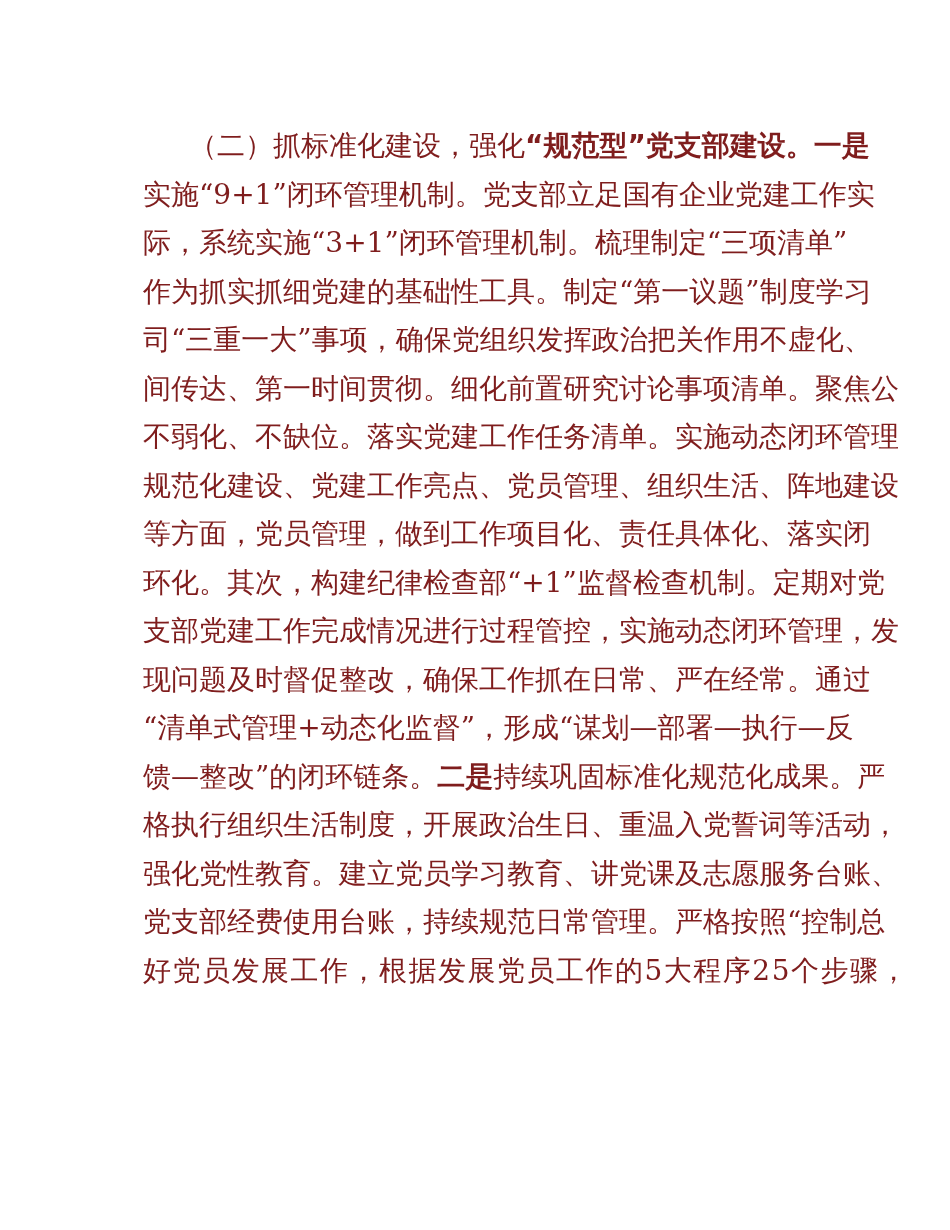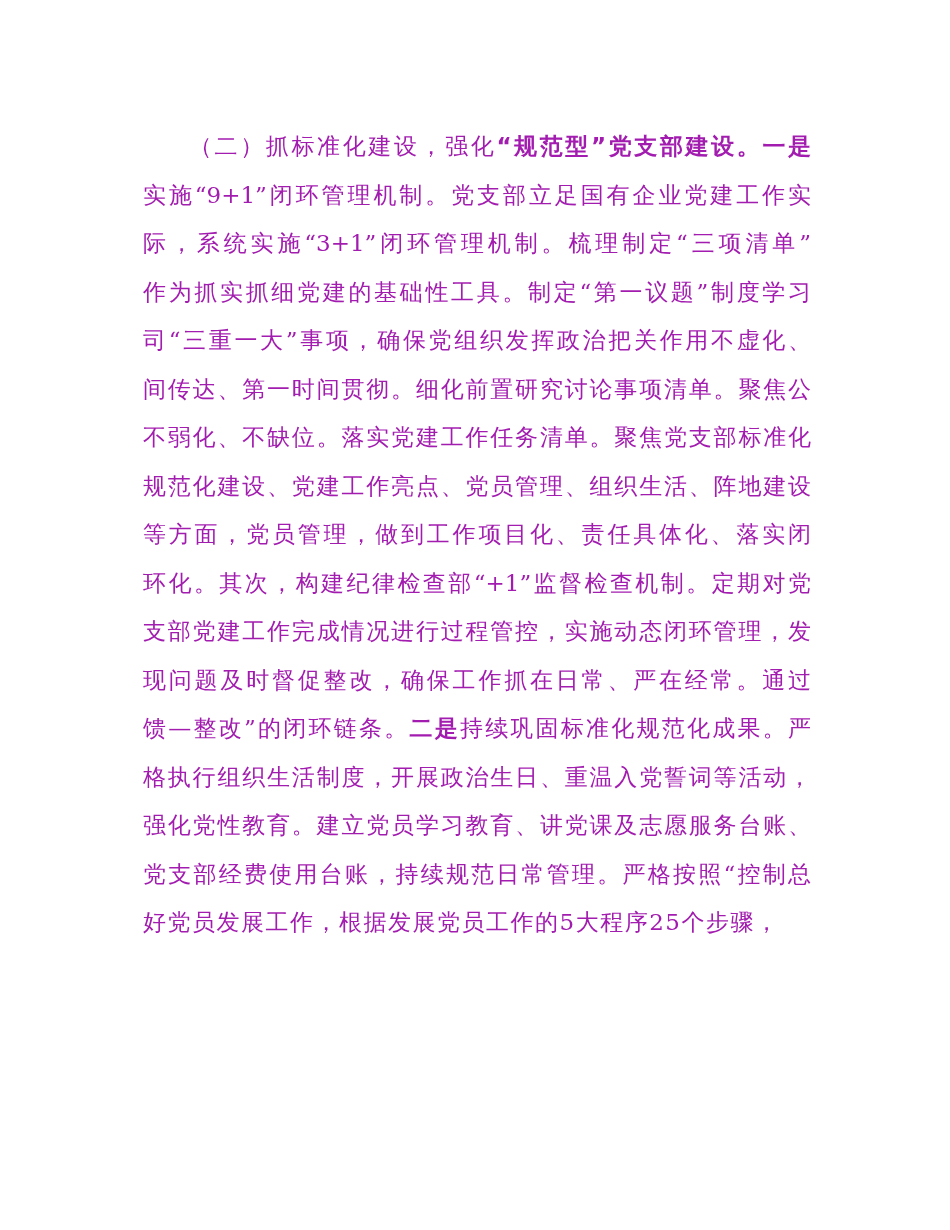--- a/index.html
+++ b/index.html
@@ -16,22 +16,22 @@
     .page {
       position: absolute;
       left: 143px;
       top: 122px;
       width: 668px;
     }
     .line {
       height: 48.5px;
       line-height: 48.5px;
       font-family: "DejaVu Serif", "Liberation Serif", serif;
-      font-size: 23px;
-      color: #a21caf;
+      font-size: 28px;
+      color: #7f1d1d;
       white-space: nowrap;
       text-align: justify;
       text-align-last: justify;
       letter-spacing: 0px;
     }
     .line.last {
       text-align-last: left;
       letter-spacing: 1.5px;
     }
     .line.indent {
@@ -54,32 +54,33 @@
 
     <div class="line"><span>际，系统实施“3+1”闭环管理机制。梳理制定“三项清单”</span></div>
 
     <div class="line"><span>作为抓实抓细党建的基础性工具。制定“第一议题”制度学习</span></div>
 
 
     <div class="line"><span>司“三重一大”事项，确保党组织发挥政治把关作用不虚化、</span></div>
 
     <div class="line"><span>间传达、第一时间贯彻。细化前置研究讨论事项清单。聚焦公</span></div>
 
-    <div class="line"><span>不弱化、不缺位。落实党建工作任务清单。聚焦党支部标准化</span></div>
+    <div class="line"><span>不弱化、不缺位。落实党建工作任务清单。实施动态闭环管理</span></div>
 
     <div class="line"><span>规范化建设、党建工作亮点、党员管理、组织生活、阵地建设</span></div>
 
     <div class="line"><span>等方面，党员管理，做到工作项目化、责任具体化、落实闭</span></div>
 
     <div class="line"><span>环化。其次，构建纪律检查部“+1”监督检查机制。定期对党</span></div>
 
     <div class="line"><span>支部党建工作完成情况进行过程管控，实施动态闭环管理，发</span></div>
 
     <div class="line"><span>现问题及时督促整改，确保工作抓在日常、严在经常。通过</span></div>
 
+    <div class="line"><span>“清单式管理+动态化监督”，形成“谋划—部署—执行—反</span></div>
 
     <div class="line"><span>馈—整改”的闭环链条。</span><span class="bold">二是</span><span>持续巩固标准化规范化成果。严</span></div>
 
     <div class="line"><span>格执行组织生活制度，开展政治生日、重温入党誓词等活动，</span></div>
 
     <div class="line"><span>强化党性教育。建立党员学习教育、讲党课及志愿服务台账、</span></div>
 
     <div class="line"><span>党支部经费使用台账，持续规范日常管理。严格按照“控制总</span></div>
 
 

